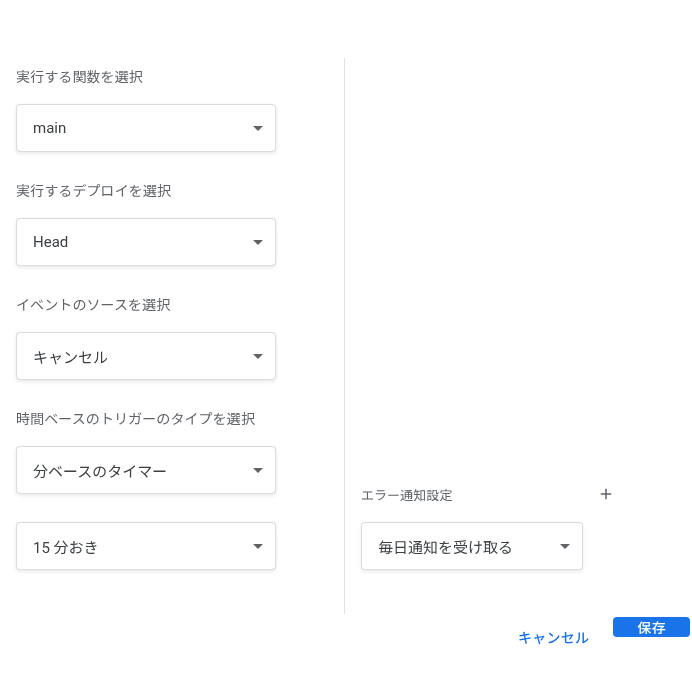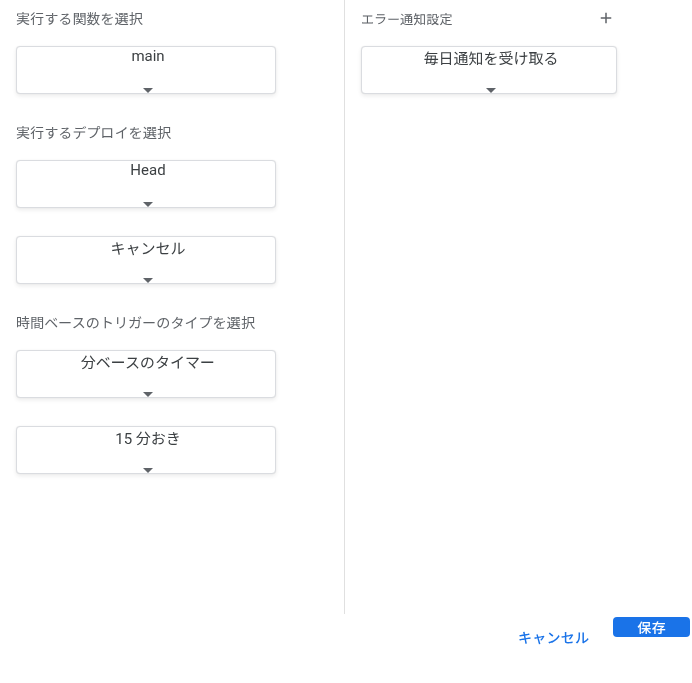--- a/index.html
+++ b/index.html
@@ -10,20 +10,21 @@
     body {
       font-family: Roboto, "Noto Sans JP", Arial, sans-serif;
       background: #ffffff;
       width: 692px;
       height: 683px;
       position: relative;
     }
     .dialog-body {
       display: flex;
       height: 614px;
+      align-items: flex-end;
     }
     .left-col {
       width: 345px;
       padding: 8px 16px 16px 16px;
       border-right: 1px solid #e0e0e0;
     }
     .right-col {
       flex: 1;
       padding: 8px 16px 16px 16px;
     }
@@ -52,24 +53,23 @@
       border: 1px solid #dadce0;
       border-radius: 4px;
       display: flex;
       align-items: center;
       justify-content: space-between;
       padding: 0 12px 0 16px;
       cursor: pointer;
       box-shadow: 0 2px 4px rgba(0,0,0,0.08), 0 0 1px rgba(0,0,0,0.1);
       color: #3c4043;
       font-size: 15px;
-      flex-direction: column;
     }
     .right-col .select {
-      width: 256px;
+      width: 222px;
     }
     .chevron {
       width: 0;
       height: 0;
       border-left: 5px solid transparent;
       border-right: 5px solid transparent;
       border-top: 5px solid #5f6368;
     }
     .plus-icon {
       width: 20px;
@@ -135,20 +135,21 @@
 
     <div class="field">
       <div class="field-label">実行するデプロイを選択</div>
       <div class="select">
         <span>Head</span>
         <span class="chevron"></span>
       </div>
     </div>
 
     <div class="field">
+      <div class="field-label">イベントのソースを選択</div>
       <div class="select">
         <span>キャンセル</span>
         <span class="chevron"></span>
       </div>
     </div>
 
     <div class="field">
       <div class="field-label">時間ベースのトリガーのタイプを選択</div>
       <div class="select">
         <span>分ベースのタイマー</span>

